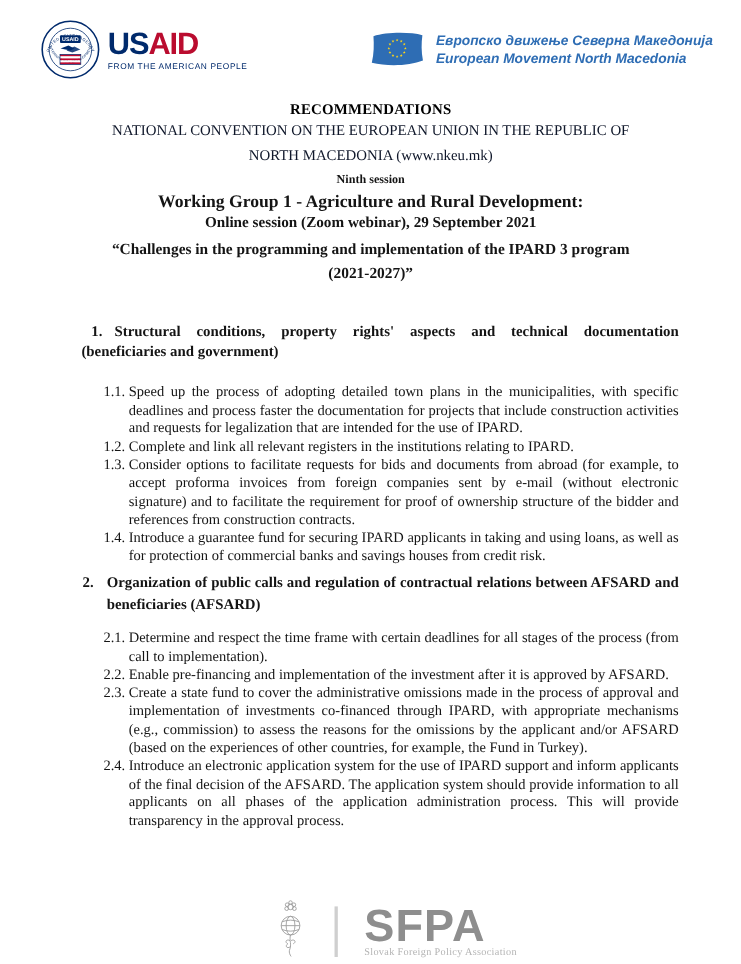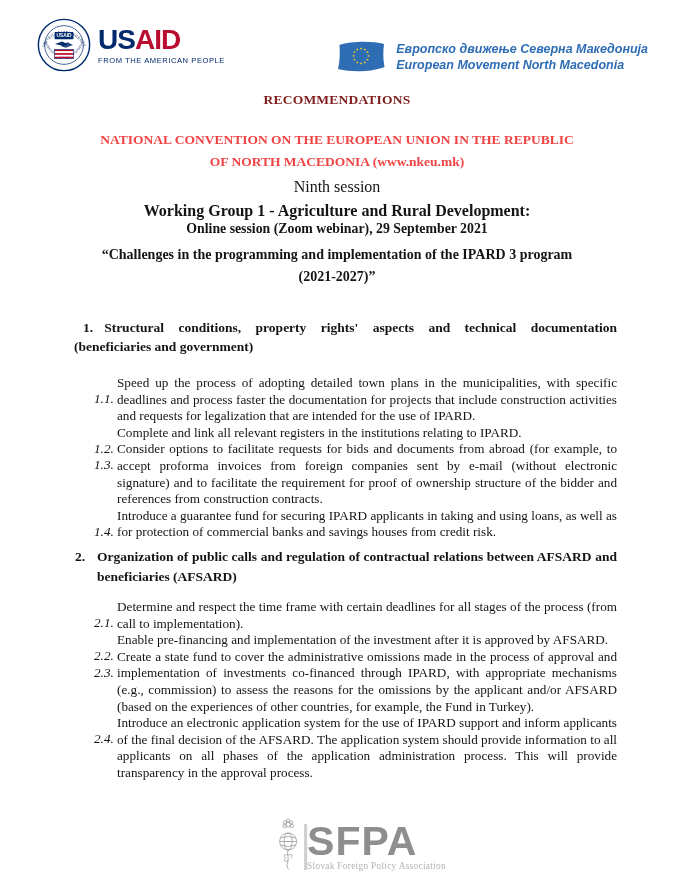--- a/index.html
+++ b/index.html
@@ -7,44 +7,44 @@
   .page{position:relative;width:674px;height:876px;background:#fff;overflow:hidden;}
 
   
   .header{display:flex;justify-content:space-between;align-items:flex-start;padding:18px 26px 0 37px;height:56px;}
   .usaid{display:flex;align-items:center;gap:7px;}
   .usaid-words{display:flex;flex-direction:column;line-height:1;}
   .usaid-mark{font-family:"Liberation Sans",sans-serif;font-weight:bold;font-size:28px;letter-spacing:-1px;line-height:1;}
   .usaid-us{color:#002a6c;}
   .usaid-aid{color:#ba0c2f;}
   .usaid-tag{font-family:Liberation Sans, sans-serif;font-size:7.6px;letter-spacing:.55px;color:#002a6c;margin-top:3px;}
-  .eum{display:flex;align-items:center;gap:9px;margin-top:16px;}
+  .eum{display:flex;align-items:center;gap:9px;margin-top:4px;}
   .eum-text{font-family:"Liberation Sans",sans-serif;font-style:italic;font-weight:bold;font-size:12.5px;line-height:1.28;color:#2e6db4;}
 
   
   .titles{text-align:center;}
-  .t-reco{margin-top:18px;font-weight:bold;font-size:13.5px;color:#7f1d1d;letter-spacing:.2px;}
-  .t-conv{margin:21px auto 0;font-weight:bold;font-size:13.5px;color:#ef4444;line-height:22px;max-width:478px;}
-  .t-ninth{margin-top:5px;font-weight:normal;font-size:16px;}
+  .t-reco{margin-top:18px;font-weight:bold;font-size:13.5px;color:#000000;letter-spacing:.2px;}
+  .t-conv{margin:0 auto 0;font-weight:normal;font-size:13.5px;color:#0f172a;line-height:22px;max-width:478px;}
+  .t-ninth{margin-top:5px;font-weight:bold;font-size:11px;}
   .t-wg{margin-top:6px;font-weight:bold;font-size:16px;}
   .t-online{margin-top:1px;font-weight:bold;font-size:13.8px;}
   .t-chal{margin:7px auto 0;font-weight:bold;font-size:14px;line-height:22px;max-width:506px;}
 
   
   .sec1{margin:30px 57px 0 74px;font-weight:bold;font-size:13.5px;line-height:19px;text-align:justify;text-indent:9px;}
   .sec1 .secnum{padding-right:11px;}
   .sec2{position:relative;margin:6px 57px 0 97px;font-weight:bold;font-size:13.5px;line-height:20px;text-align:justify;}
   .sec2 .secnum{position:absolute;left:-22px;top:0;}
   .items{margin-top:19px;}
   .items.second{margin-top:12px;}
   .item{position:relative;margin:0 57px 0 117px;font-size:13.2px;line-height:16.6px;text-align:justify;}
-  .item .num{position:absolute;left:-23px;top:16px;font-style:italic;}
+  .item .num{position:absolute;left:-23px;top:0;}
 
   
-  .footer{position:absolute;left:50%;top:818px;transform:translateX(-50%);margin-left:22px;display:flex;align-items:center;gap:0;}
+  .footer{position:absolute;left:50%;top:818px;transform:translateX(-50%);margin-left:22px;display:flex;align-items:center;gap:24px;}
   .sfpa-div{width:3px;height:46px;background:#cfcfcf;}
   .sfpa-words{display:flex;flex-direction:column;line-height:1;}
   .sfpa-acro{font-family:"Liberation Sans",sans-serif;font-weight:bold;font-size:41px;letter-spacing:1px;color:#8e8e8e;line-height:.92;}
   .sfpa-tag{font-family:Liberation Serif, serif;font-size:9.3px;color:#b3b3b3;letter-spacing:.3px;margin-top:1px;}
 </style>
 </head>
 <body>
 
 <div class="page">
 

